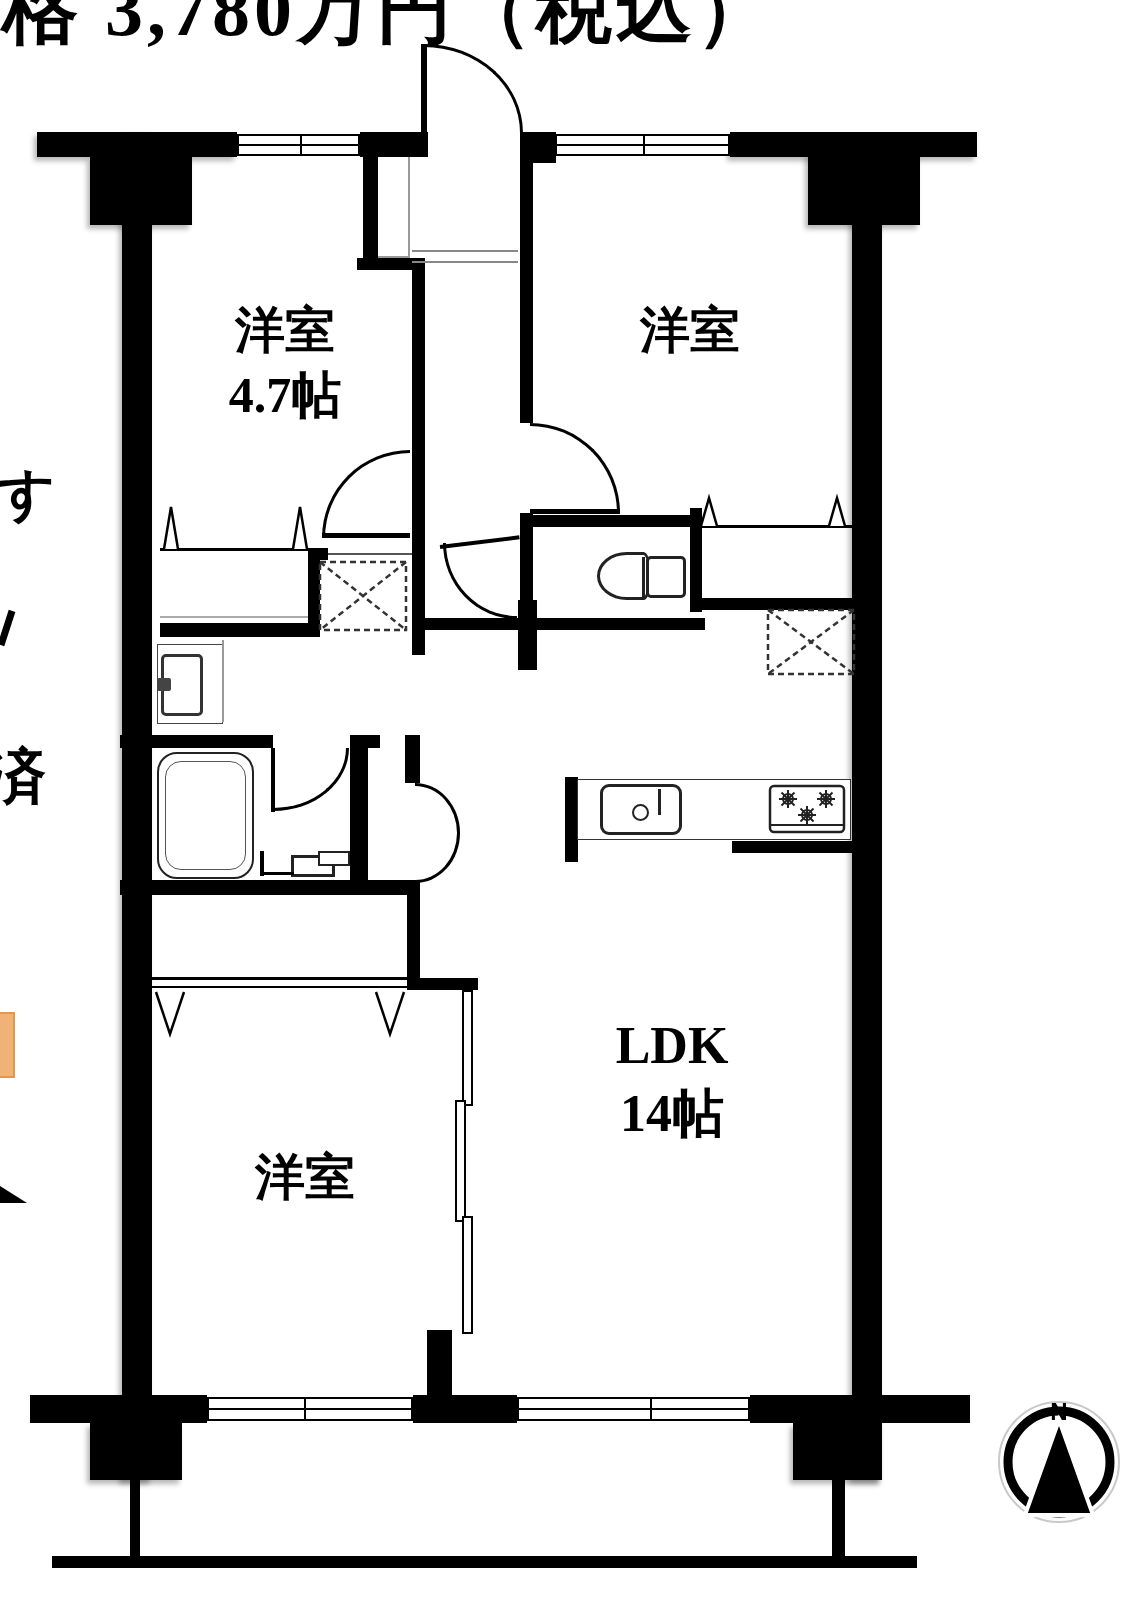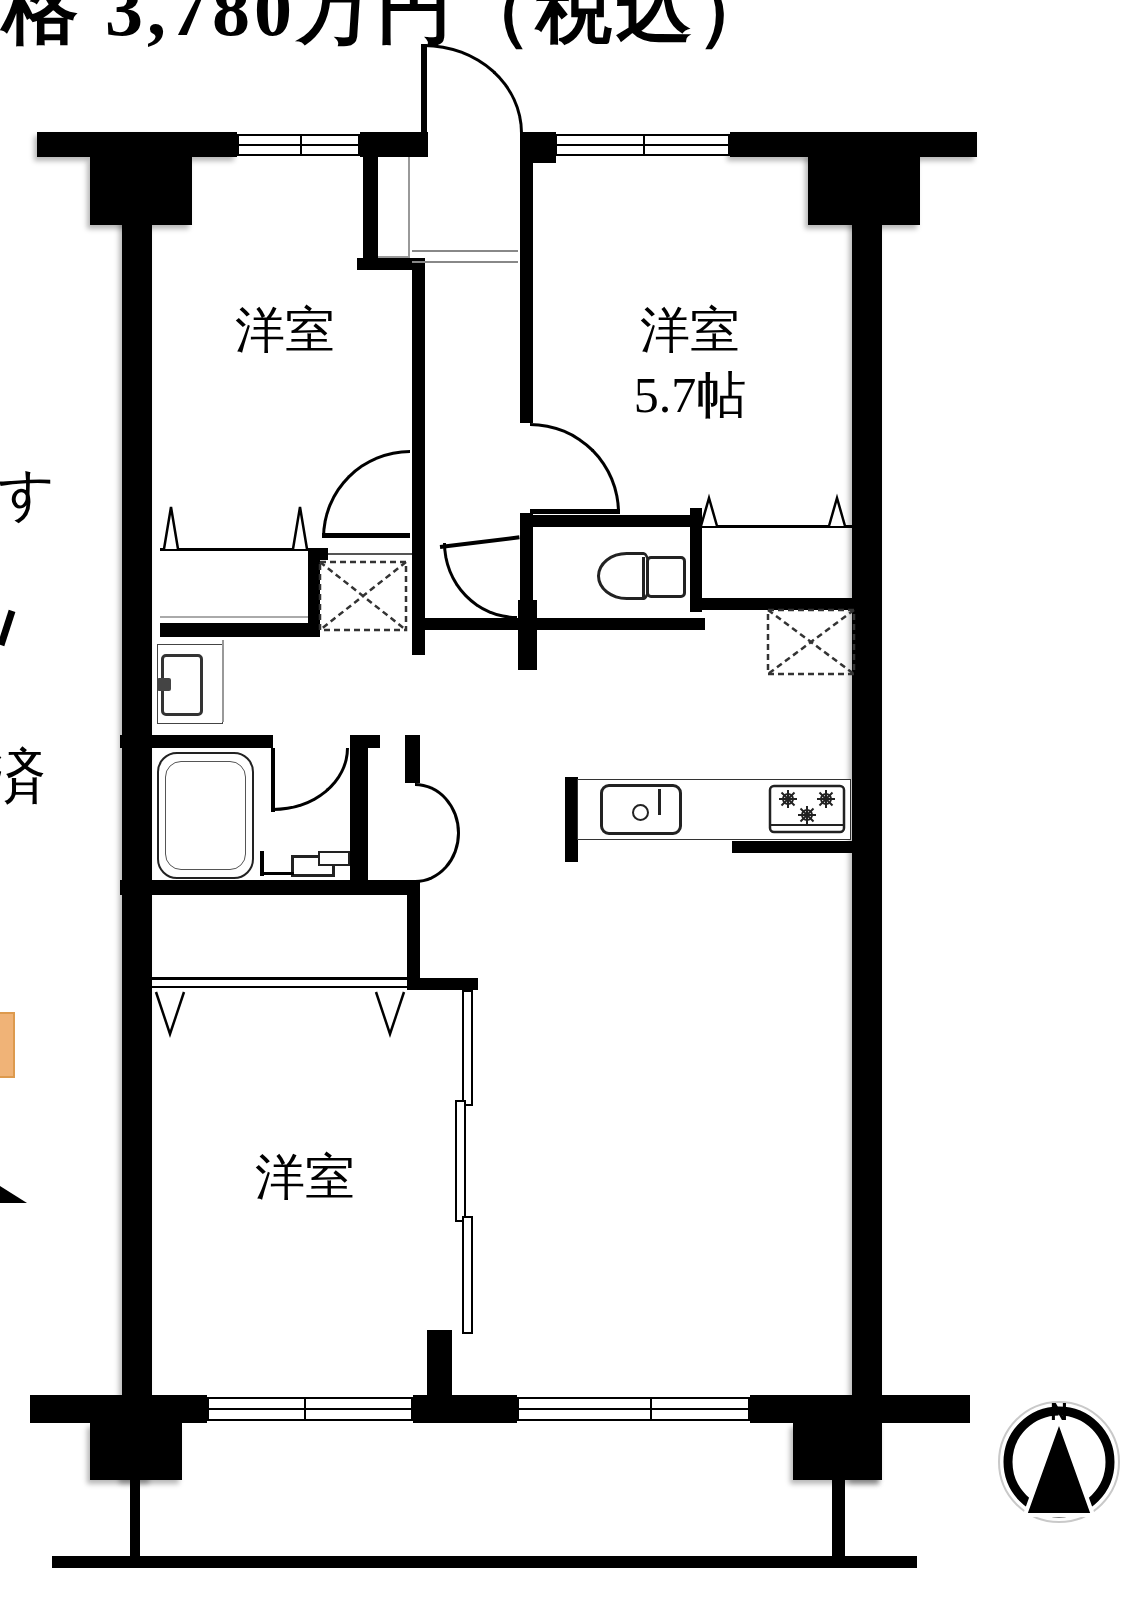--- a/index.html
+++ b/index.html
@@ -12,21 +12,21 @@
   .win{position:absolute;background:#fff;border:2px solid #000;box-sizing:border-box;}
   .win .mid{position:absolute;left:0;right:0;top:50%;height:2px;margin-top:-1px;background:#000;}
   .win .mull{position:absolute;top:0;bottom:0;width:2px;background:#000;}
   .arc{position:absolute;box-sizing:border-box;}
   .arc.tr{border-top:3px solid #000;border-right:3px solid #000;border-top-right-radius:100%;}
   .arc.tl{border-top:3px solid #000;border-left:3px solid #000;border-top-left-radius:100%;}
   .arc.bl{border-bottom:3px solid #000;border-left:3px solid #000;border-bottom-left-radius:100%;}
   .arc.br{border-bottom:3px solid #000;border-right:3px solid #000;border-bottom-right-radius:100%;}
   .panel{position:absolute;background:#fff;border:2px solid #000;box-sizing:border-box;}
   .fix{position:absolute;box-sizing:border-box;background:#fff;}
-  .label{position:absolute;color:#000;text-align:center;line-height:1.3;font-weight:400;}
+  .label{position:absolute;color:#000;text-align:center;line-height:1.3;font-weight:700;}
   .label .ln{display:block;}
   svg{position:absolute;overflow:visible;}
 </style>
 </head>
 <body>
 
 <div id="stage">
 
   <div class="label" style="left:2px;top:-40px;width:1130px;text-align:left;font-size:76px;font-weight:bold;letter-spacing:4px;white-space:nowrap;">格 3,780万円（税込）</div>
 
@@ -203,27 +203,31 @@
   <div class="fix" style="left:157px;top:752px;width:97px;height:127px;border:2.5px solid #222;border-radius:20px;"></div>
   <div class="fix" style="left:165px;top:761px;width:81px;height:109px;border:1.5px solid #555;border-radius:16px;"></div>
 
   <div class="fix" style="left:291px;top:855px;width:44px;height:22px;border:3px solid #222;"></div>
   <div class="fix" style="left:318px;top:851px;width:32px;height:15px;border:2px solid #222;"></div>
   <div class="tline" style="left:262px;top:872px;width:32px;height:3px;"></div>
   <div class="tline" style="left:260px;top:851px;width:4px;height:25px;"></div>
 
   <div class="label" style="left:185px;top:298px;width:200px;font-size:50px;">
     <span class="ln">洋室</span>
+    <span class="ln">4.7帖</span>
   </div>
   <div class="label" style="left:590px;top:298px;width:200px;font-size:50px;">
     <span class="ln">洋室</span>
-    <span class="ln">5.7帖</span>
   </div>
   <div class="label" style="left:205px;top:1145px;width:200px;font-size:50px;">
     <span class="ln">洋室</span>
+  </div>
+  <div class="label" style="left:572px;top:1012px;width:200px;font-size:52px;">
+    <span class="ln">LDK</span>
+    <span class="ln">14帖</span>
   </div>
 
   <svg style="left:995px;top:1396px;" width="130" height="130" viewBox="0 0 130 130">
     <circle cx="64" cy="66" r="60" fill="#fff" stroke="#c9c9c9" stroke-width="2"></circle>
     <circle cx="64" cy="66" r="51" fill="none" stroke="#000" stroke-width="9"></circle>
     <polygon points="64,24 30,119 98,119" fill="#000" stroke="#fff" stroke-width="4"></polygon>
     <text x="64" y="24" text-anchor="middle" font-size="24" font-weight="bold" font-family="Liberation Sans, sans-serif" fill="#000">N</text>
   </svg>
 
 </div>

